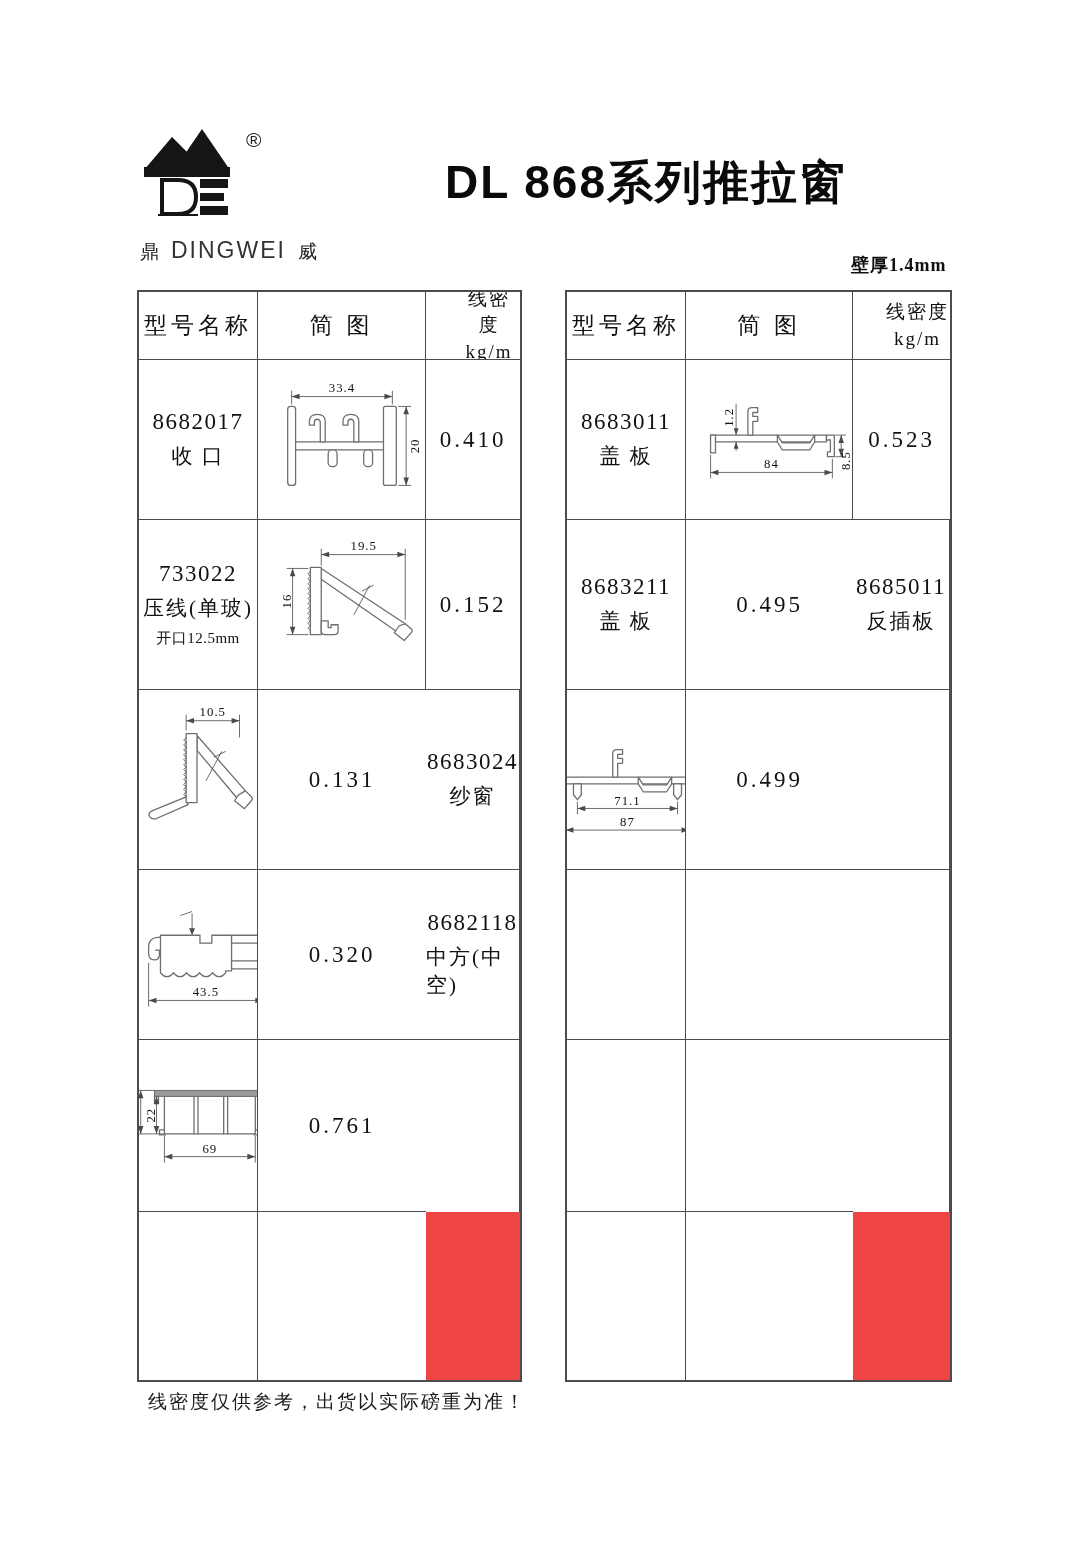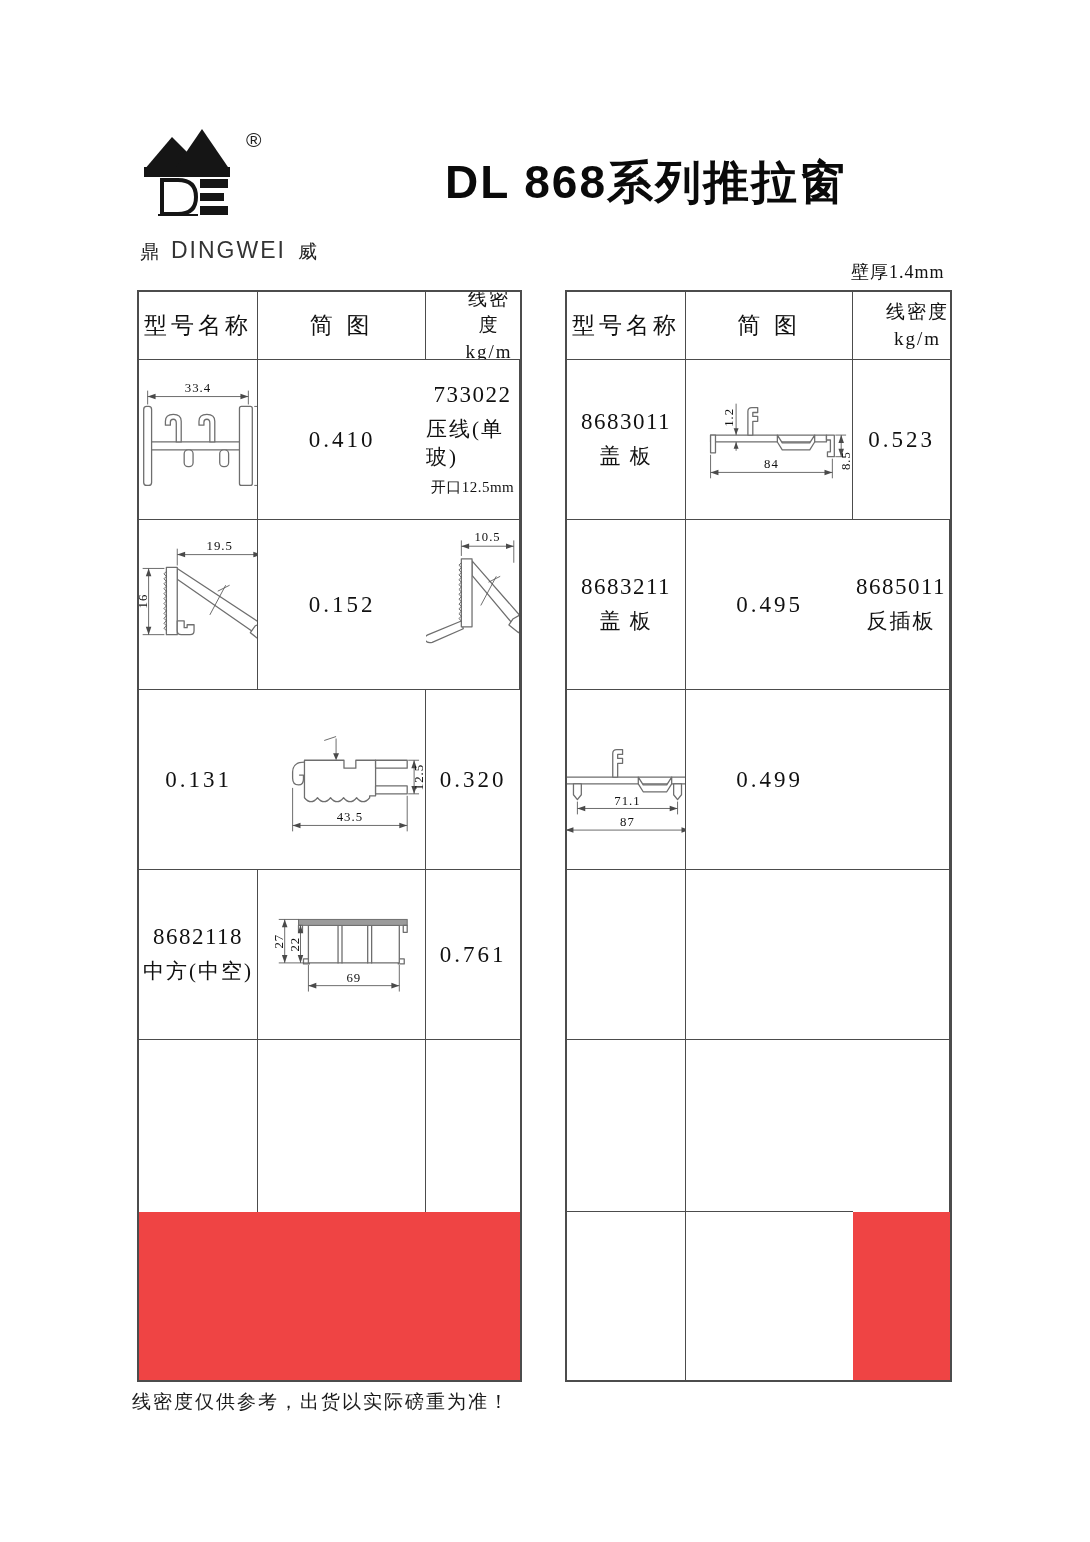--- a/index.html
+++ b/index.html
@@ -7,22 +7,22 @@
         font-family:"Liberation Serif","DejaVu Serif",serif;color:#111;}
 
   
   .logo{position:absolute;left:138px;top:124px;width:200px;}
   .reg{position:absolute;left:108px;top:4px;font-size:21px;font-family:"Liberation Sans",sans-serif;color:#222;}
   .brandline{display:flex;align-items:baseline;gap:12px;margin-top:1px;margin-left:2px;}
   .cnchar{font-size:19px;color:#222;}
   .brand-en{font-family:"Liberation Sans","DejaVu Sans",sans-serif;font-size:23px;letter-spacing:2px;color:#333;margin-top:16px;}
   .title{position:absolute;left:445px;top:152px;font-family:"Liberation Sans","DejaVu Sans",sans-serif;
          font-weight:700;font-size:46px;letter-spacing:2px;white-space:nowrap;color:#0a0a0a;}
-  .wall{position:absolute;left:851px;top:260px;font-size:18px;letter-spacing:1px;}
-  .footer-note{position:absolute;left:132px;top:1389px;font-size:19px;letter-spacing:2px;color:#1a1a1a;}
+  .wall{position:absolute;left:851px;top:253px;font-size:18px;letter-spacing:1px;font-weight:bold;}
+  .footer-note{position:absolute;left:148px;top:1389px;font-size:19px;letter-spacing:2px;color:#1a1a1a;}
 
   
   .tbl{position:absolute;top:290px;display:grid;border:2px solid #4c4c4c;background:#ef4444;
        grid-template-rows:68px 160px 170px 180px 170px 172px 168px;}
   .tbl.left{left:137px;grid-template-columns:119px 168px 94px;}
   .tbl.right{left:565px;grid-template-columns:119px 167px 97px;}
   .cell{border-right:1px solid #4c4c4c;border-bottom:1px solid #4c4c4c;
         display:flex;flex-direction:column;align-items:center;justify-content:center;gap:7px;
         overflow:hidden;background:#fff;}
   .cell.lc{border-right:none;}
@@ -80,20 +80,24 @@
     <div class="cell">
         <span class="hd">简 图</span>
       </div>
     <div class="cell lc">
       <div class="hd2">
           <div>线密度</div>
           <div>kg/m</div>
         </div>
     </div>
 
+    <div class="cell">
+      <div class="model-num">8682017</div>
+      <div class="model-name">收 口</div>
+    </div>
     <div class="cell">
       <svg class="diag" width="166" height="156" viewBox="0 0 168 158">
         <rect class="p" x="36" y="81" width="96" height="8"></rect>
         <path class="p" d="M62,81 L62,62 Q62,58 59,58 Q56,58 56,61 L56,64 L51,64 L51,60 Q51,53 59,53 Q67,53 67,60 L67,81 Z"></path>
         <g transform="translate(34,0)">
             <path class="p" d="M62,81 L62,62 Q62,58 59,58 Q56,58 56,61 L56,64 L51,64 L51,60 Q51,53 59,53 Q67,53 67,60 L67,81 Z"></path>
           </g>
         <rect class="p" x="70" y="89" width="9" height="17" rx="4"></rect>
         <rect class="p" x="106" y="89" width="9" height="17" rx="4"></rect>
         <rect class="p" x="29" y="45" width="8" height="80" rx="3"></rect>
@@ -150,20 +154,24 @@
         <path class="d" d="M72,37 V21 M126,44 V21 M72,27 H126"></path>
         <path class="ah" d="M72,27 l8,-2.8 v5.6 z"></path>
           <path class="ah" d="M126,27 l-8,-2.8 v5.6 z"></path>
         <text class="dt" x="99" y="22">10.5</text>
       </svg>
     </div>
     <div class="cell lc">
         <span class="density">0.131</span>
       </div>
 
+    <div class="cell">
+      <div class="model-num">8683024</div>
+      <div class="model-name">纱窗</div>
+    </div>
     <div class="cell">
       <svg class="diag" width="166" height="162" viewBox="0 0 168 164">
         <path class="p" d="M46,62 H86 V70 H98 V62 H118 V98 H112 V100 Q105.4,108 98.8,100 Q92.2,108 85.6,100 Q79,108 72.4,100 Q65.8,108 59.2,100 Q52.6,108 46,100 Z"></path>
         <rect class="p" x="118" y="62" width="32" height="8"></rect>
         <rect class="p" x="118" y="88" width="32" height="8"></rect>
         <path class="pl" d="M46,64 Q34,64 34,74 L34,80 Q34,87 40,87 Q45,87 45,81 L45,77 L41,77"></path>
         <path class="d" d="M66,42 l12,-4 M78,40 V60"></path>
         <path class="ah" d="M78,62 l-3,-7 h6 z"></path>
         <path class="d" d="M34,90 V134 M150,98 V134 M34,128 H150"></path>
         <path class="ah" d="M34,128 l8,-2.8 v5.6 z"></path>

